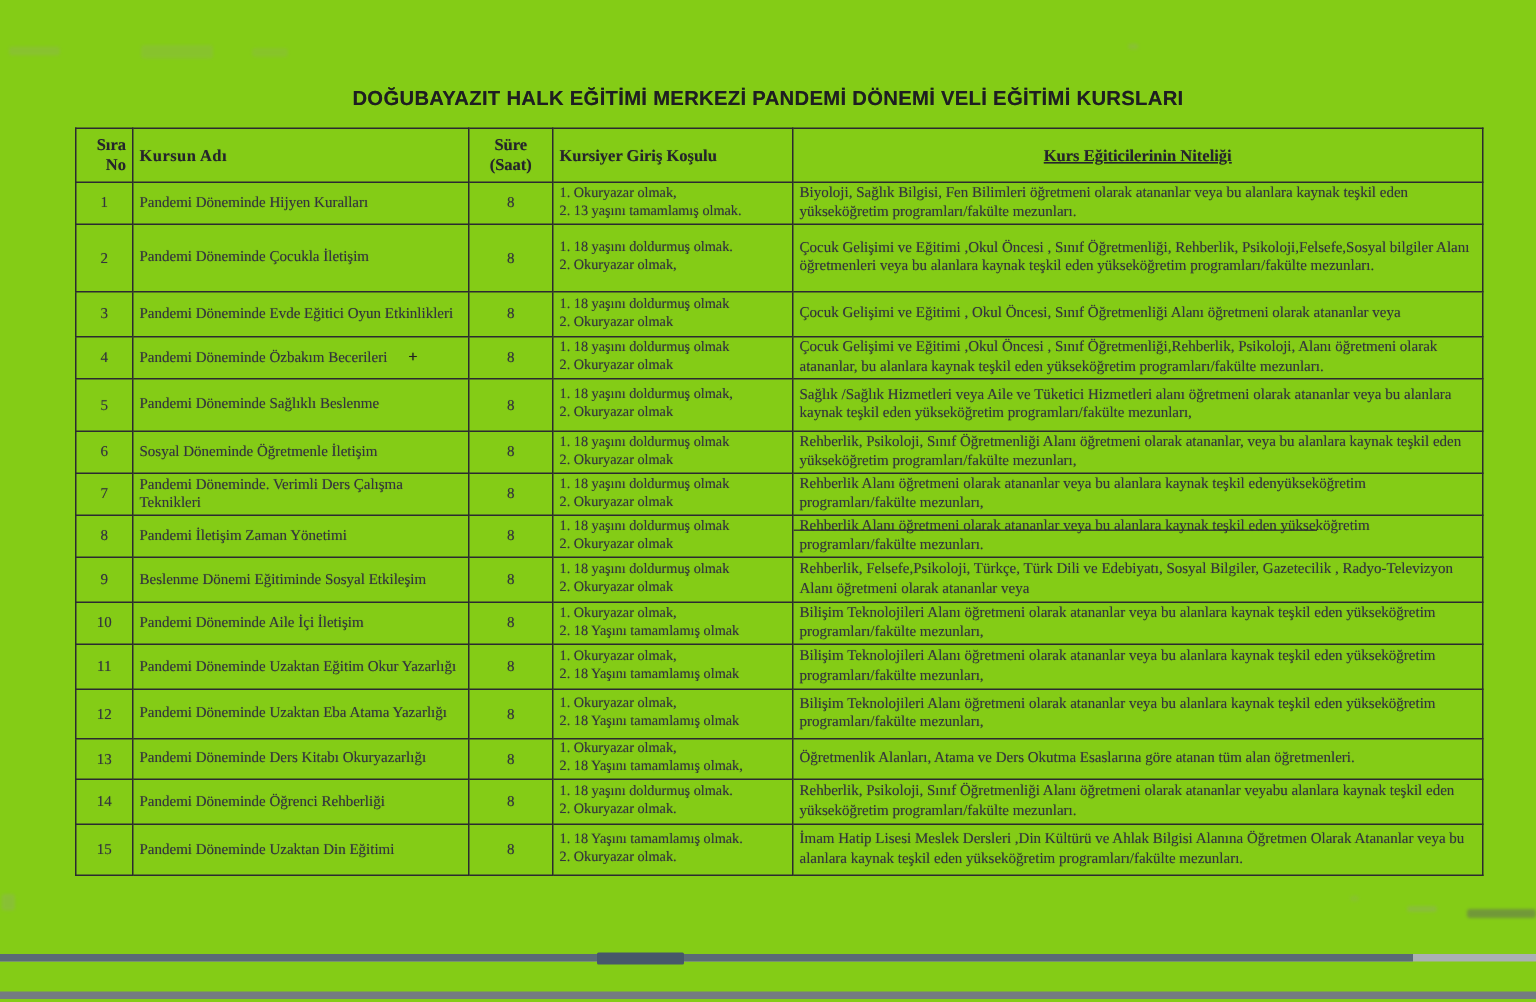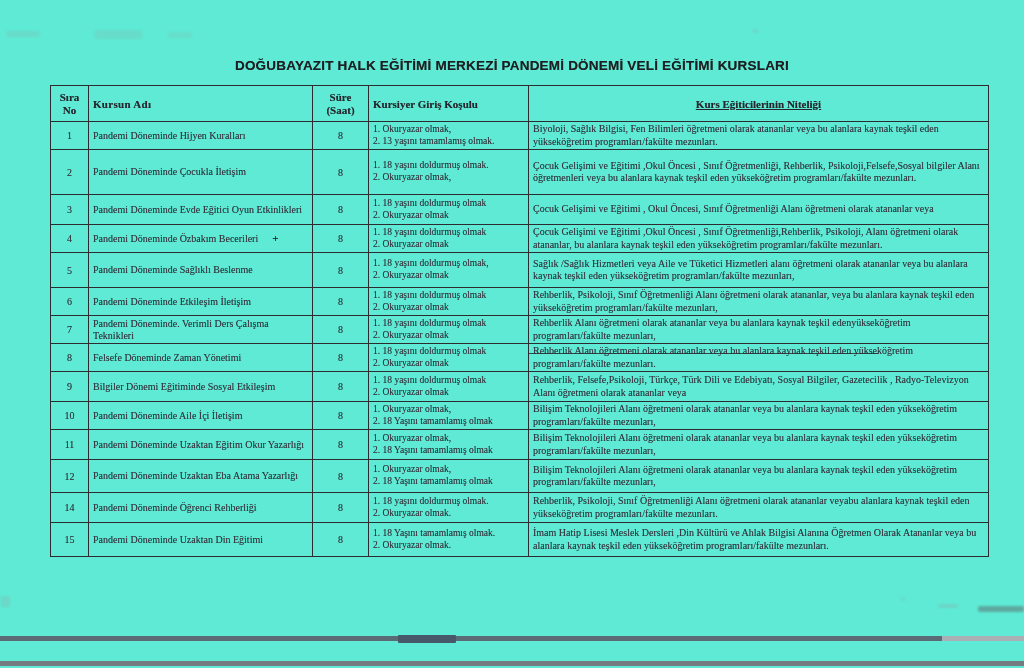--- a/index.html
+++ b/index.html
@@ -1,19 +1,19 @@
 <!DOCTYPE html>
 <html><head>
 <meta charset="utf-8">
 <style>
   html,body{margin:0;padding:0;width:1024px;height:668px;overflow:hidden;background:#ffffff;}
   body{font-family:"Liberation Serif", serif;position:relative;}
 
   
-  .page{position:absolute;inset:0;background:#5eead4;}
+  .page{position:absolute;inset:0;background:#84cc16;}
 
   .doc-title{
     position:absolute;top:58px;left:0;width:1024px;text-align:center;
     font-family:"Liberation Sans", sans-serif;font-weight:bold;font-size:13.5px;
     color:#1e1e22;letter-spacing:.2px;
     text-shadow:0 0 .4px rgba(20,20,20,.55);
   }
 
   table.courses{
     position:absolute;left:50px;top:85px;width:938px;
@@ -21,21 +21,21 @@
     color:#34343e;
     text-shadow:0 0 .5px rgba(40,40,55,.45);
   }
   table.courses td,table.courses th{
     border:1.4px solid #2b2b30;vertical-align:middle;
     padding:1px 4px;overflow:hidden;
   }
   col.c1{width:38px}col.c2{width:224px}col.c3{width:56px}col.c4{width:160px}col.c5{width:460px}
 
   tr.hdr th{font-size:11px;font-weight:bold;color:#25252b;height:33px;}
-  th.h-sira{text-align:center;white-space:pre-line;line-height:1.15;padding-left:3px;margin-top:46px;}
+  th.h-sira{text-align:right;white-space:pre-line;line-height:1.15;padding-left:3px;margin-top:46px;}
   th.h-name{text-align:left;padding-left:6px;letter-spacing:.3px;}
   th.h-sure{text-align:center;white-space:pre-line;line-height:1.15;}
   th.h-giris{text-align:left;padding-left:5px;}
   th.h-nit{text-align:center;text-decoration:underline;}
 
   td.c-no{text-align:center;font-size:10px;}
   td.c-name{font-size:10px;line-height:1.2;padding-left:5px;}
   td.c-sure{text-align:center;font-size:10px;}
   td.c-giris{font-size:9.5px;line-height:1.25;white-space:pre-line;padding-left:5px;}
   td.c-nit{font-size:10px;line-height:1.25;padding-left:5px;vertical-align:middle;}
@@ -128,45 +128,45 @@
         <tr style="height: 35px;">
       <td class="c-no">5</td>
       <td class="c-name"><span class="nm">Pandemi Döneminde Sağlıklı Beslenme</span></td>
       <td class="c-sure">8</td>
       <td class="c-giris">1. 18 yaşını doldurmuş olmak,
 2. Okuryazar olmak</td>
       <td class="c-nit">Sağlık /Sağlık Hizmetleri veya Aile ve Tüketici Hizmetleri alanı öğretmeni olarak atananlar veya bu alanlara kaynak teşkil eden yükseköğretim programları/fakülte mezunları,</td>
     </tr>
         <tr style="height: 27px;">
       <td class="c-no">6</td>
-      <td class="c-name"><span class="nm">Pandemi Döneminde Etkileşim İletişim</span></td>
+      <td class="c-name"><span class="nm">Sosyal Döneminde Öğretmenle İletişim</span></td>
       <td class="c-sure">8</td>
       <td class="c-giris">1. 18 yaşını doldurmuş olmak
 2. Okuryazar olmak</td>
       <td class="c-nit">Rehberlik, Psikoloji, Sınıf Öğretmenliği Alanı öğretmeni olarak atananlar, veya bu alanlara kaynak teşkil eden yükseköğretim programları/fakülte mezunları,</td>
     </tr>
         <tr style="height: 25px;">
       <td class="c-no">7</td>
       <td class="c-name"><span class="nm">Pandemi Döneminde. Verimli Ders Çalışma Teknikleri</span></td>
       <td class="c-sure">8</td>
       <td class="c-giris">1. 18 yaşını doldurmuş olmak
 2. Okuryazar olmak</td>
       <td class="c-nit">Rehberlik Alanı öğretmeni olarak atananlar veya bu alanlara kaynak teşkil edenyükseköğretim programları/fakülte mezunları,</td>
     </tr>
         <tr style="height: 28px;">
       <td class="c-no">8</td>
-      <td class="c-name"><span class="nm">Felsefe Döneminde Zaman Yönetimi</span></td>
+      <td class="c-name"><span class="nm">Pandemi İletişim Zaman Yönetimi</span></td>
       <td class="c-sure">8</td>
       <td class="c-giris">1. 18 yaşını doldurmuş olmak
 2. Okuryazar olmak</td>
       <td class="c-nit struck-top">Rehberlik Alanı öğretmeni olarak atananlar veya bu alanlara kaynak teşkil eden yükseköğretim programları/fakülte mezunları.</td>
     </tr>
         <tr style="height: 30px;">
       <td class="c-no">9</td>
-      <td class="c-name"><span class="nm">Bilgiler Dönemi Eğitiminde Sosyal Etkileşim</span></td>
+      <td class="c-name"><span class="nm">Beslenme Dönemi Eğitiminde Sosyal Etkileşim</span></td>
       <td class="c-sure">8</td>
       <td class="c-giris">1. 18 yaşını doldurmuş olmak
 2. Okuryazar olmak</td>
       <td class="c-nit">Rehberlik, Felsefe,Psikoloji, Türkçe, Türk Dili ve Edebiyatı, Sosyal Bilgiler, Gazetecilik , Radyo-Televizyon  Alanı öğretmeni olarak atananlar veya</td>
     </tr>
         <tr style="height: 27px;">
       <td class="c-no">10</td>
       <td class="c-name"><span class="nm">Pandemi Döneminde Aile İçi İletişim</span></td>
       <td class="c-sure">8</td>
       <td class="c-giris">1. Okuryazar olmak,
@@ -181,20 +181,28 @@
 2. 18 Yaşını tamamlamış olmak</td>
       <td class="c-nit">Bilişim Teknolojileri Alanı öğretmeni olarak atananlar veya bu alanlara kaynak teşkil eden yükseköğretim programları/fakülte mezunları,</td>
     </tr>
         <tr style="height: 33px;">
       <td class="c-no">12</td>
       <td class="c-name"><span class="nm">Pandemi Döneminde Uzaktan Eba Atama Yazarlığı</span></td>
       <td class="c-sure">8</td>
       <td class="c-giris">1. Okuryazar olmak,
 2. 18 Yaşını tamamlamış olmak</td>
       <td class="c-nit">Bilişim Teknolojileri Alanı öğretmeni olarak atananlar veya bu alanlara kaynak teşkil eden yükseköğretim programları/fakülte mezunları,</td>
+    </tr>
+        <tr style="height: 27px;">
+      <td class="c-no">13</td>
+      <td class="c-name"><span class="nm">Pandemi Döneminde Ders Kitabı Okuryazarlığı</span></td>
+      <td class="c-sure">8</td>
+      <td class="c-giris">1. Okuryazar olmak,
+2. 18 Yaşını tamamlamış olmak,</td>
+      <td class="c-nit">Öğretmenlik Alanları, Atama ve Ders Okutma Esaslarına göre atanan tüm alan öğretmenleri.</td>
     </tr>
         <tr style="height: 30px; margin-top: 32px;">
       <td class="c-no">14</td>
       <td class="c-name"><span class="nm">Pandemi Döneminde Öğrenci Rehberliği</span></td>
       <td class="c-sure">8</td>
       <td class="c-giris">1. 18 yaşını doldurmuş olmak.
 2. Okuryazar olmak.</td>
       <td class="c-nit">Rehberlik, Psikoloji, Sınıf Öğretmenliği Alanı öğretmeni olarak atananlar veyabu alanlara kaynak teşkil eden yükseköğretim programları/fakülte mezunları.</td>
     </tr>
         <tr style="height: 34px;">

